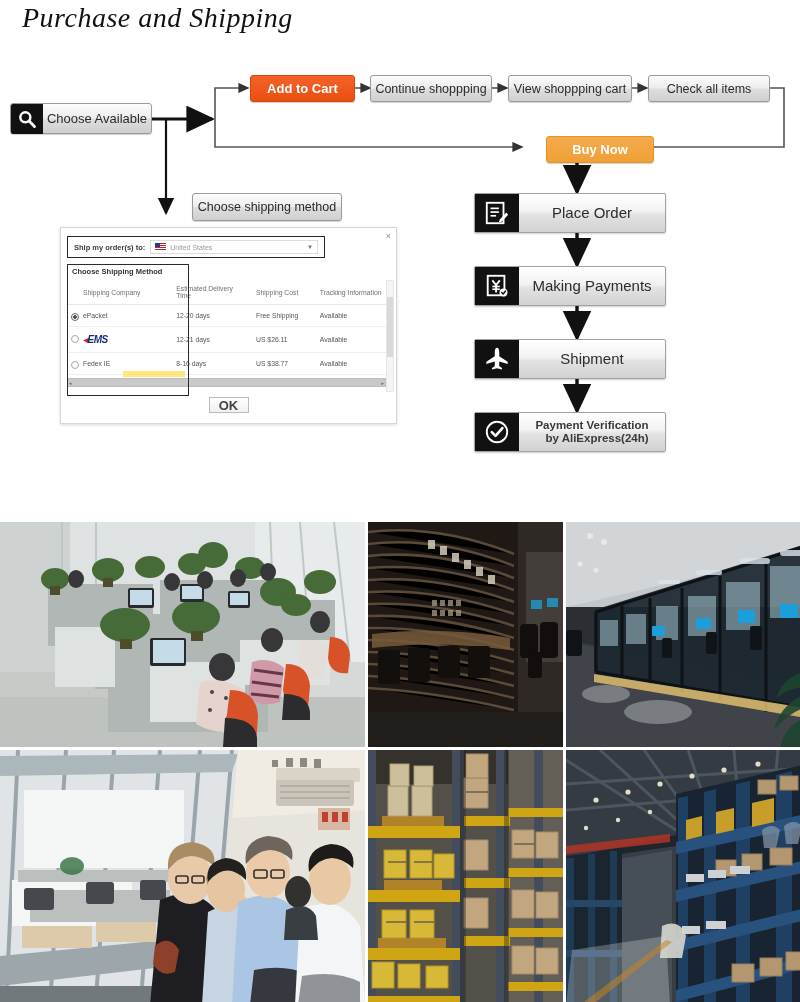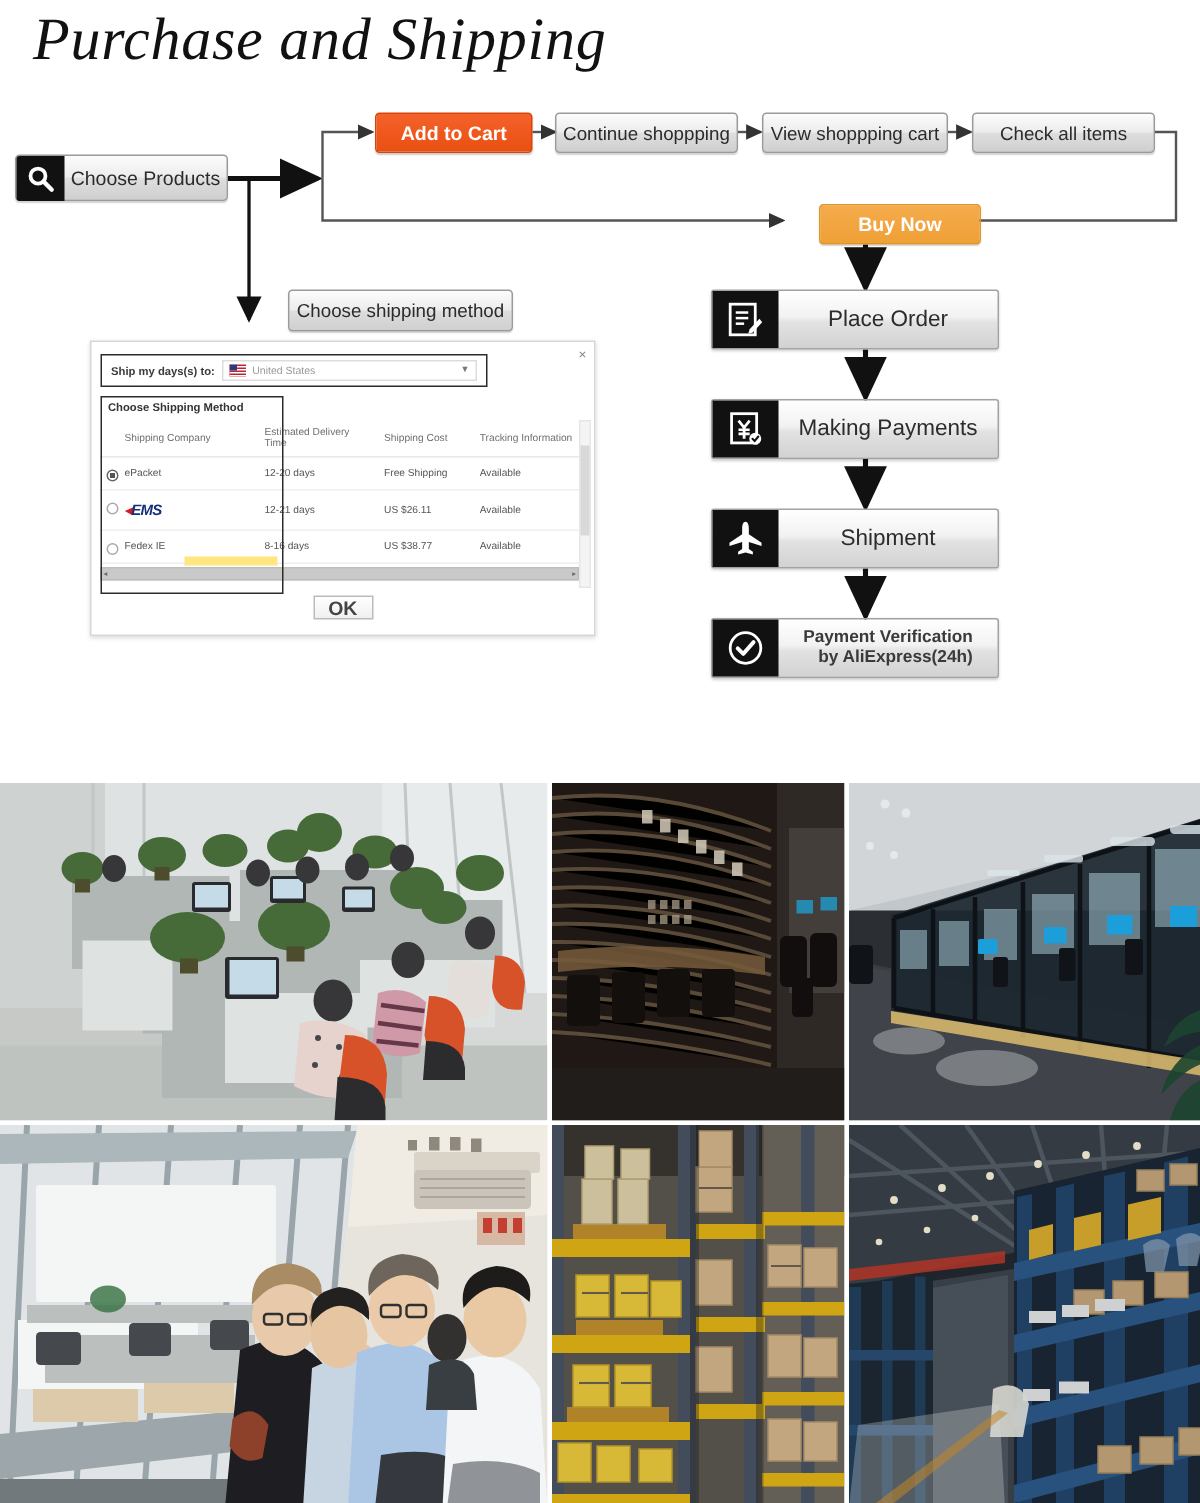--- a/index.html
+++ b/index.html
@@ -1,21 +1,21 @@
 <!DOCTYPE html>
 <html><head>
 <meta charset="utf-8">
 <style>
   html,body{margin:0;padding:0;background:#fff;}
   body{width:800px;height:1002px;position:relative;overflow:hidden;
        font-family:"Liberation Sans",sans-serif;color:#222;}
 
   
   .page-title{position:absolute;left:22px;top:2px;font-family:"Liberation Serif",serif;
-    font-style:italic;font-size:40px;font-weight:400;color:#111;letter-spacing:.5px;}
+    font-style:italic;font-size:28px;font-weight:400;color:#111;letter-spacing:.5px;}
 
   
   .flow{position:absolute;left:0;top:60px;width:800px;height:450px;}
 
   .node{position:absolute;box-sizing:border-box;display:flex;align-items:center;
     justify-content:center;text-align:center;}
 
   
   .grey{background:linear-gradient(to bottom,#fcfcfc 0%,#ececec 48%,#dedede 52%,#cfcfcf 100%);
         border:1px solid #9a9a9a;border-radius:3px;color:#2b2b2b;
@@ -136,21 +136,21 @@
     <path d="M577,319 L577,351" stroke="#111" stroke-width="3.4" fill="none" marker-end="url(#ahb)"></path>
   </svg>
 
   <div class="node grey" style="left:10px;top:43px;width:142px;height:31px;padding:0;justify-content:flex-start;">
     <span class="searchbox-ic">
       <svg width="20" height="20" viewBox="0 0 24 24" aria-hidden="true">
         <circle cx="10" cy="10" r="6" fill="none" stroke="#fff" stroke-width="3"></circle>
         <line x1="14.5" y1="14.5" x2="21" y2="21" stroke="#fff" stroke-width="3.4" stroke-linecap="round"></line>
       </svg>
     </span>
-    <span style="flex:1;text-align:center;font-size:13px;">Choose Products</span>
+    <span style="flex:1;text-align:center;font-size:13px;">Choose Available</span>
   </div>
 
   <div class="node orange-strong" style="left:250px;top:15px;width:105px;height:27px;font-size:13px;">Add to Cart</div>
 
   <div class="node grey" style="left:370px;top:15px;width:122px;height:27px;font-size:12.5px;">Continue shoppping</div>
 
   <div class="node grey" style="left:508px;top:15px;width:124px;height:27px;font-size:12.5px;">View shoppping cart</div>
 
   <div class="node grey" style="left:648px;top:15px;width:122px;height:27px;font-size:12.5px;">Check all items</div>
 
@@ -211,21 +211,21 @@
       </span>
     </span>
   </div>
 </div>
 
 <div class="dialog">
 
   <div class="dlg-close">×</div>
 
   <div class="shiprow">
-    <span class="lab">Ship my days(s) to:</span>
+    <span class="lab">Ship my order(s) to:</span>
     <span class="selectbox">
       <span class="flag">
         <span class="st" style="top:1px"></span>
           <span class="st" style="top:3px"></span>
         <span class="st" style="top:5px"></span>
           <span class="st" style="top:7px"></span>
         <span class="canton"></span>
       </span>
       <span class="cname">United States</span>
       <span class="caret">▼</span>

